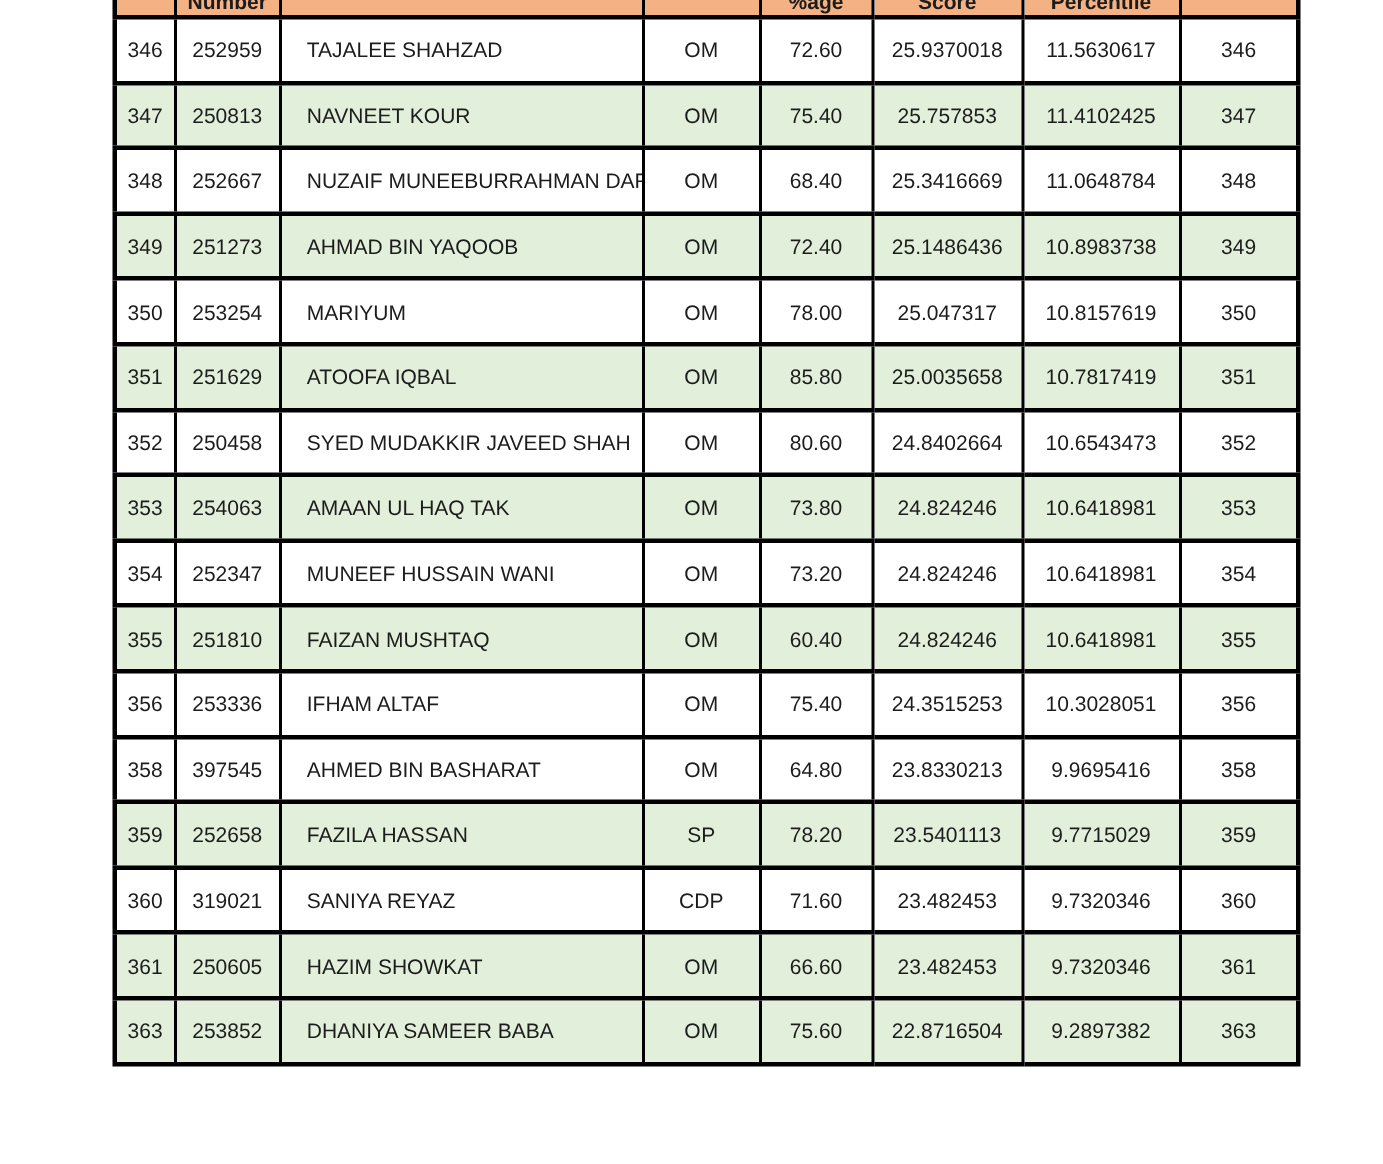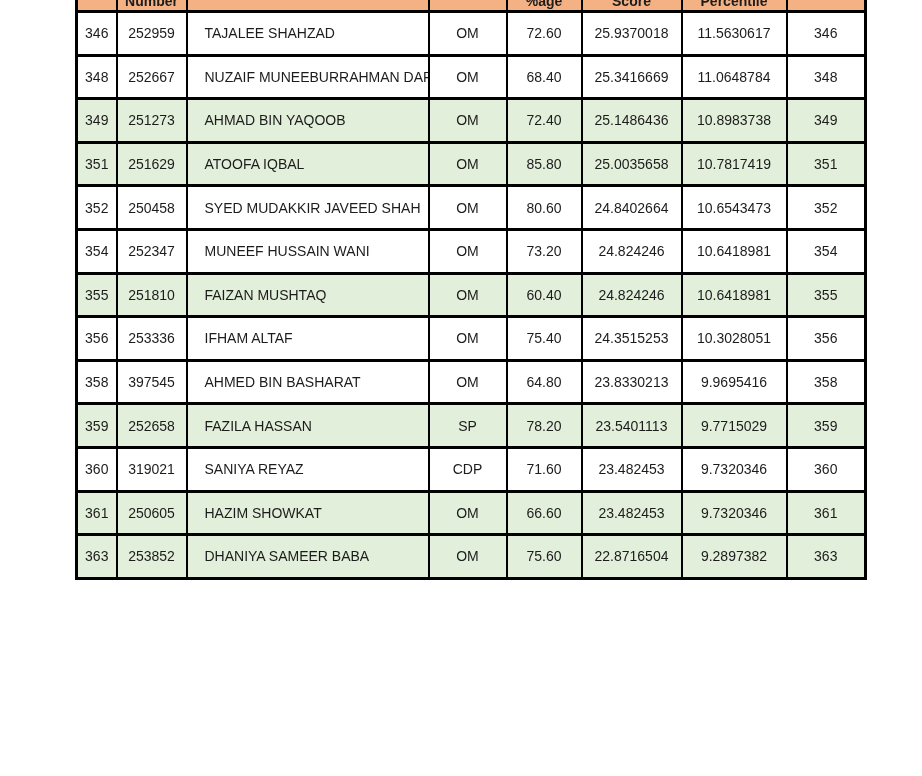--- a/index.html
+++ b/index.html
@@ -98,59 +98,89 @@
           <tr>
             <td class="align-center">346</td>
             <td class="align-center">252959</td>
             <td class="align-left">TAJALEE SHAHZAD</td>
             <td class="align-center">OM</td>
             <td class="align-center bold">72.60</td>
             <td class="align-center bold">25.9370018</td>
             <td class="align-center bold">11.5630617</td>
             <td class="align-center">346</td>
           </tr>
+          <tr class="alt">
+            <td class="align-center">347</td>
+            <td class="align-center">250813</td>
+            <td class="align-left">NAVNEET KOUR</td>
+            <td class="align-center">OM</td>
+            <td class="align-center bold">75.40</td>
+            <td class="align-center bold">25.757853</td>
+            <td class="align-center bold">11.4102425</td>
+            <td class="align-center">347</td>
+          </tr>
           <tr>
             <td class="align-center">348</td>
             <td class="align-center">252667</td>
             <td class="align-left">NUZAIF MUNEEBURRAHMAN DAR</td>
             <td class="align-center">OM</td>
             <td class="align-center bold">68.40</td>
             <td class="align-center bold">25.3416669</td>
             <td class="align-center bold">11.0648784</td>
             <td class="align-center">348</td>
           </tr>
           <tr class="alt">
             <td class="align-center">349</td>
             <td class="align-center">251273</td>
             <td class="align-left">AHMAD BIN YAQOOB</td>
             <td class="align-center">OM</td>
             <td class="align-center bold">72.40</td>
             <td class="align-center bold">25.1486436</td>
             <td class="align-center bold">10.8983738</td>
             <td class="align-center">349</td>
           </tr>
+          <tr>
+            <td class="align-center">350</td>
+            <td class="align-center">253254</td>
+            <td class="align-left">MARIYUM</td>
+            <td class="align-center">OM</td>
+            <td class="align-center bold">78.00</td>
+            <td class="align-center bold">25.047317</td>
+            <td class="align-center bold">10.8157619</td>
+            <td class="align-center">350</td>
+          </tr>
           <tr class="alt">
             <td class="align-center">351</td>
             <td class="align-center">251629</td>
             <td class="align-left">ATOOFA IQBAL</td>
             <td class="align-center">OM</td>
             <td class="align-center bold">85.80</td>
             <td class="align-center bold">25.0035658</td>
             <td class="align-center bold">10.7817419</td>
             <td class="align-center">351</td>
           </tr>
           <tr>
             <td class="align-center">352</td>
             <td class="align-center">250458</td>
             <td class="align-left">SYED MUDAKKIR JAVEED SHAH</td>
             <td class="align-center">OM</td>
             <td class="align-center bold">80.60</td>
             <td class="align-center bold">24.8402664</td>
             <td class="align-center bold">10.6543473</td>
             <td class="align-center">352</td>
+          </tr>
+          <tr class="alt">
+            <td class="align-center">353</td>
+            <td class="align-center">254063</td>
+            <td class="align-left">AMAAN UL HAQ TAK</td>
+            <td class="align-center">OM</td>
+            <td class="align-center bold">73.80</td>
+            <td class="align-center bold">24.824246</td>
+            <td class="align-center bold">10.6418981</td>
+            <td class="align-center">353</td>
           </tr>
           <tr>
             <td class="align-center">354</td>
             <td class="align-center">252347</td>
             <td class="align-left">MUNEEF HUSSAIN WANI</td>
             <td class="align-center">OM</td>
             <td class="align-center bold">73.20</td>
             <td class="align-center bold">24.824246</td>
             <td class="align-center bold">10.6418981</td>
             <td class="align-center">354</td>

